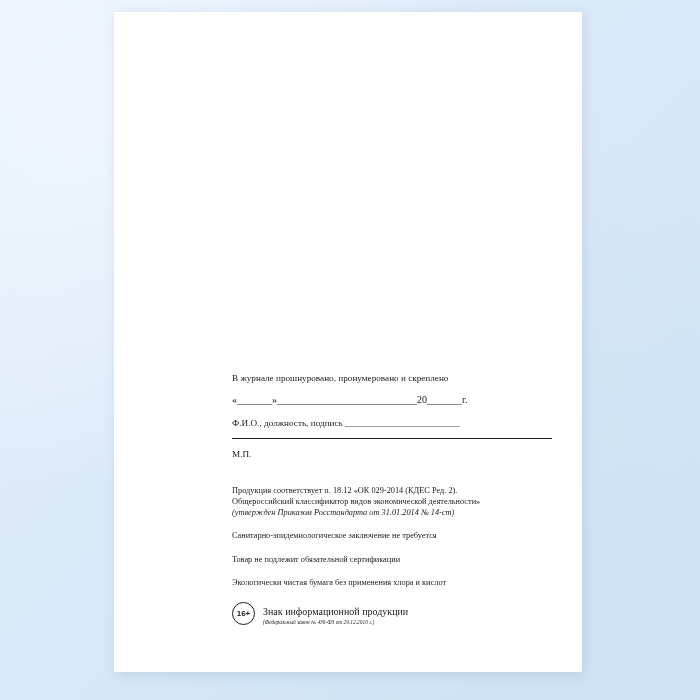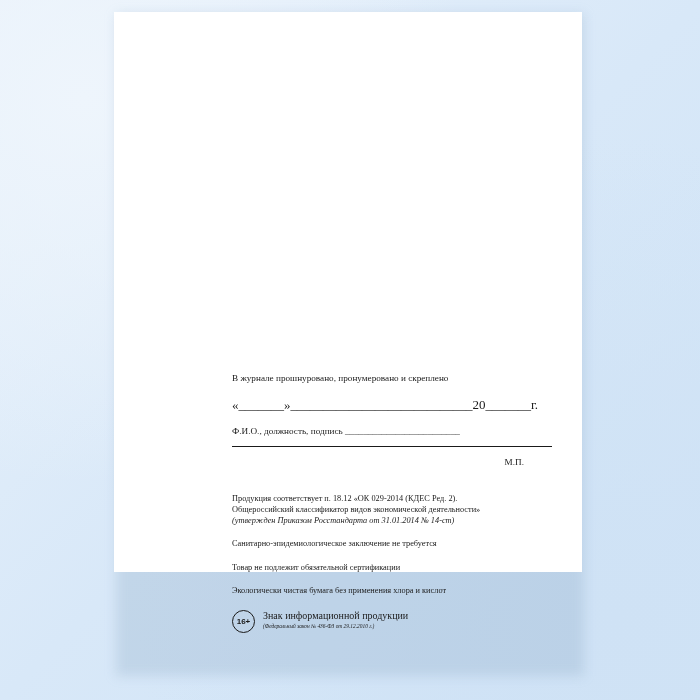--- a/index.html
+++ b/index.html
@@ -29,21 +29,21 @@
     height: 662px;
     background: rgba(120,150,180,0.22);
     filter: blur(6px);
     border-radius: 2px;
   }
   .sheet {
     position: absolute;
     left: 114px;
     top: 12px;
     width: 468px;
-    height: 560px;
+    height: 660px;
     background: #ffffff;
     box-sizing: border-box;
   }
   .doc-body {
     position: absolute;
     left: 118px;
     top: 360px;
     width: 320px;
     color: #1a1a1a;
   }
@@ -66,55 +66,54 @@
   }
   .hint {
     font-size: 5.2px;
     display: block;
     margin-left: 150px;
     margin-top: -1px;
     color: #1a1a1a;
     letter-spacing: 0.2px;
   }
   .date-row {
-    font-size: 13px;
+    font-size: 10px;
     margin-bottom: 13px;
   }
   .fio-row {
     font-size: 9.2px;
     margin-bottom: 6px;
   }
   .rule {
     border-bottom: 1px solid #1a1a1a;
     width: 100%;
     height: 0;
     margin-top: 10px;
     margin-bottom: 9px;
   }
   .mp {
     font-size: 9.2px;
-    text-align: right;
     margin-bottom: 26px;
     padding-right: 28px;
   }
   .para {
     font-size: 8.3px;
     line-height: 1.36;
     margin: 0 0 12px 0;
   }
   .para.tight {
     margin-bottom: 3px;
     font-family: Liberation Serif, serif;
   }
   .italic {
     font-style: italic;
   }
   .footer-row {
     display: flex;
-    align-items: flex-start;
+    align-items: flex-end;
     margin-top: 14px;
   }
   .age-badge {
     width: 21px;
     height: 21px;
     border: 1.1px solid #1a1a1a;
     border-radius: 50%;
     display: flex;
     align-items: center;
     justify-content: center;

